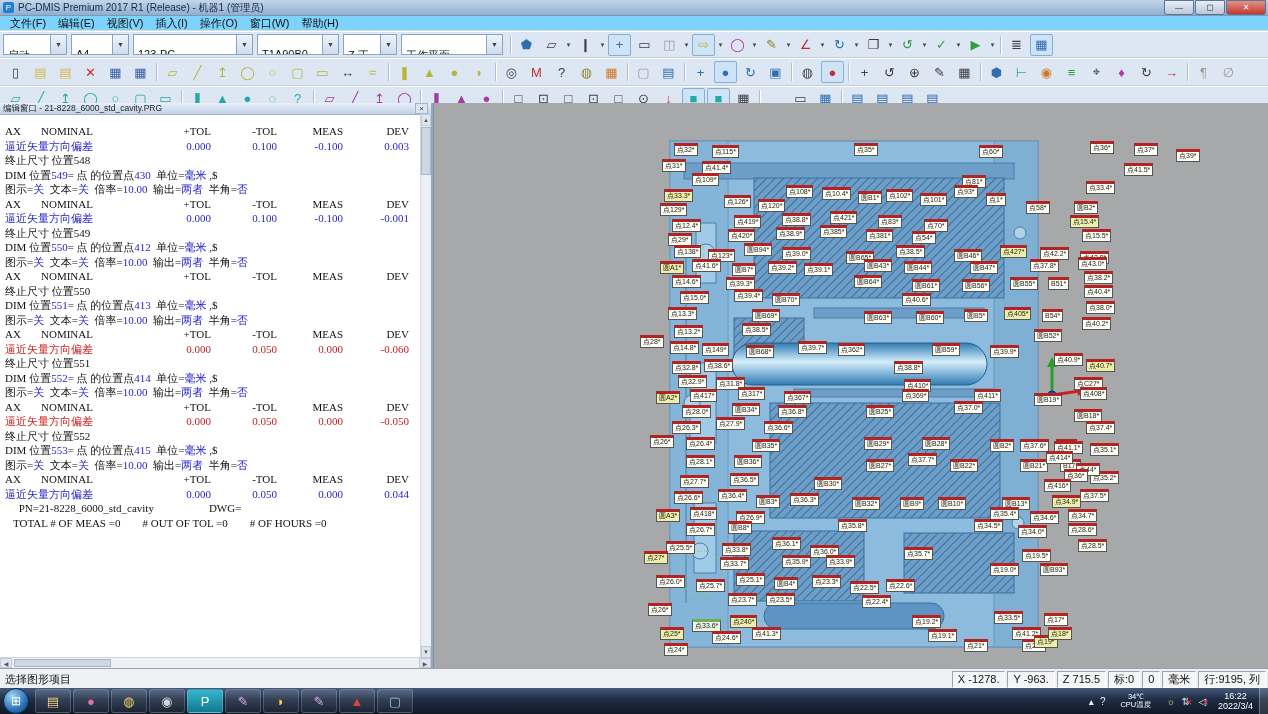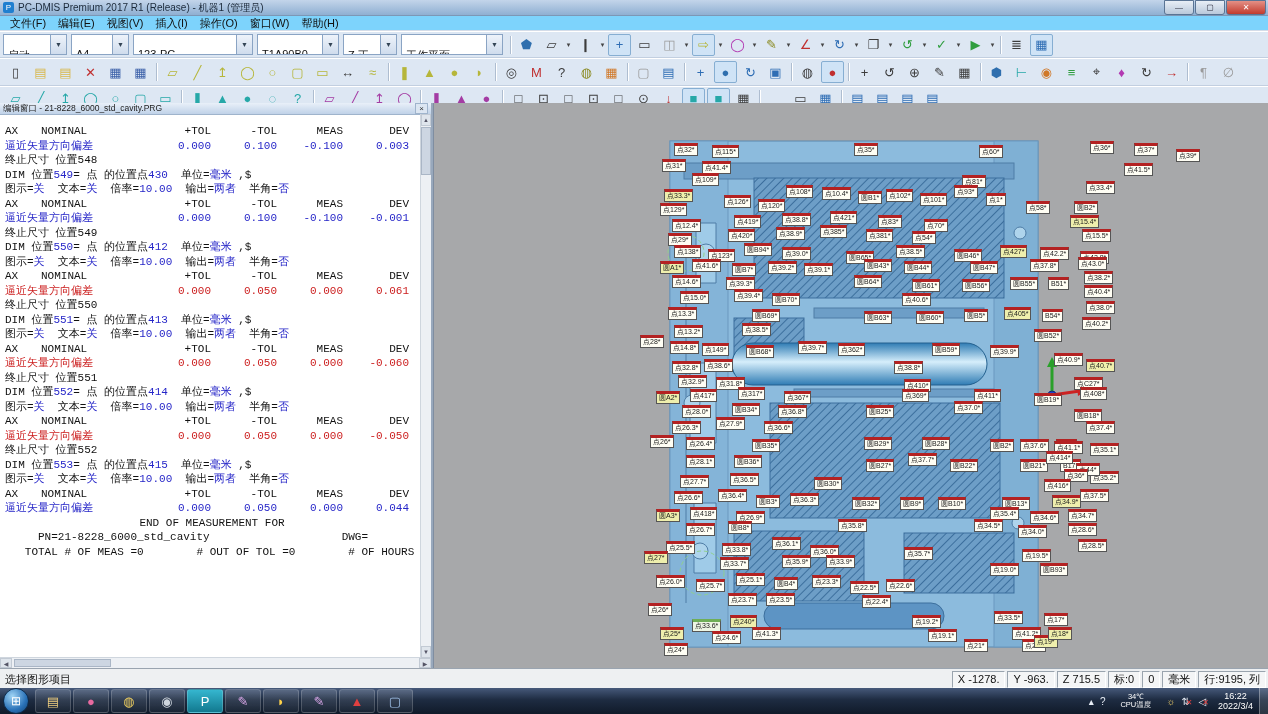--- a/index.html
+++ b/index.html
@@ -40,21 +40,21 @@
   .c-folder{color:#d8b84c}.c-save{color:#3a5fa8}
   
   #main{position:absolute;top:103px;left:0;width:1268px;height:565px;display:flex;}
   
   #editor{width:431px;min-width:431px;background:#fff;border-right:2px solid #98a8bc;
           display:flex;flex-direction:column;position:relative;gap:6px;}
   .etitle{height:11px;background:linear-gradient(#e9f0f9,#c0d2e8);border-bottom:1px solid #9fb4cc;
           font-size:8.5px;display:flex;align-items:center;padding:0 3px;color:#222;}
   .etitle .ex{margin-left:auto;font-size:8px;width:11px;text-align:center;color:#333;border:1px solid #9fb4cc;background:#dce6f2;line-height:9px;}
   #editor-lines{flex:1;overflow:hidden;padding:3px 12px 0 5px;
-                font-family:Liberation Mono, monospace;font-size:11px;line-height:14.5px;color:#111;}
+                font-family:Liberation Serif, serif;font-size:11px;line-height:14.5px;color:#111;}
   .eline{white-space:pre;height:14.5px;}
   .elab{display:inline-block;width:36px;}
   .elab2{display:inline-block;width:104px;}
   .evlab{display:inline-block;width:140px;}
   .ecol{display:inline-block;width:66px;text-align:right;}
   .ctr{text-align:center;}
   .k{color:#111}.b{color:#2626c8}.r{color:#cc2020}
   .vscroll{position:absolute;right:0;top:11px;bottom:10px;width:10px;background:#edf0f4;border-left:1px solid #cfd6de;font-size:6px;color:#556;}
   .vscroll .arr{height:10px;display:flex;align-items:center;justify-content:center;background:#dfe5ec;border:1px solid #c2cad4;}
   .vscroll .thumb{height:46px;background:#cdd6e2;border:1px solid #aab6c6;margin:1px 0;}
@@ -292,37 +292,35 @@
           <div class="eline"><span class="evlab b">逼近矢量方向偏差</span><span class="ecol b">0.000</span><span class="ecol b">0.100</span><span class="ecol b">-0.100</span><span class="ecol b">0.003</span></div>
           <div class="eline"><span class="k">终止尺寸 位置548</span></div>
           <div class="eline"><span class="k">DIM 位置</span><span class="b">549</span><span class="k">= 点 的位置点</span><span class="b">430</span><span class="k">  单位=</span><span class="b">毫米</span><span class="k"> ,$</span></div>
           <div class="eline"><span class="k">图示=</span><span class="b">关</span><span class="k">  文本=</span><span class="b">关</span><span class="k">  倍率=</span><span class="b">10.00</span><span class="k">  输出=</span><span class="b">两者</span><span class="k">  半角=</span><span class="b">否</span></div>
           <div class="eline"><span class="elab k">AX</span><span class="elab2 k">NOMINAL</span><span class="ecol k">+TOL</span><span class="ecol k">-TOL</span><span class="ecol k">MEAS</span><span class="ecol k">DEV</span></div>
           <div class="eline"><span class="evlab b">逼近矢量方向偏差</span><span class="ecol b">0.000</span><span class="ecol b">0.100</span><span class="ecol b">-0.100</span><span class="ecol b">-0.001</span></div>
           <div class="eline"><span class="k">终止尺寸 位置549</span></div>
           <div class="eline"><span class="k">DIM 位置</span><span class="b">550</span><span class="k">= 点 的位置点</span><span class="b">412</span><span class="k">  单位=</span><span class="b">毫米</span><span class="k"> ,$</span></div>
           <div class="eline"><span class="k">图示=</span><span class="b">关</span><span class="k">  文本=</span><span class="b">关</span><span class="k">  倍率=</span><span class="b">10.00</span><span class="k">  输出=</span><span class="b">两者</span><span class="k">  半角=</span><span class="b">否</span></div>
           <div class="eline"><span class="elab k">AX</span><span class="elab2 k">NOMINAL</span><span class="ecol k">+TOL</span><span class="ecol k">-TOL</span><span class="ecol k">MEAS</span><span class="ecol k">DEV</span></div>
-          <div class="eline"><span class="evlab r">逼近矢量方向偏差</span><span class="ecol r">0.000</span><span class="ecol r">0.050</span><span class="ecol r">0.000</span><span class="ecol r">0.061</span></div>
           <div class="eline"><span class="k">终止尺寸 位置550</span></div>
           <div class="eline"><span class="k">DIM 位置</span><span class="b">551</span><span class="k">= 点 的位置点</span><span class="b">413</span><span class="k">  单位=</span><span class="b">毫米</span><span class="k"> ,$</span></div>
           <div class="eline"><span class="k">图示=</span><span class="b">关</span><span class="k">  文本=</span><span class="b">关</span><span class="k">  倍率=</span><span class="b">10.00</span><span class="k">  输出=</span><span class="b">两者</span><span class="k">  半角=</span><span class="b">否</span></div>
           <div class="eline"><span class="elab k">AX</span><span class="elab2 k">NOMINAL</span><span class="ecol k">+TOL</span><span class="ecol k">-TOL</span><span class="ecol k">MEAS</span><span class="ecol k">DEV</span></div>
           <div class="eline"><span class="evlab r">逼近矢量方向偏差</span><span class="ecol r">0.000</span><span class="ecol r">0.050</span><span class="ecol r">0.000</span><span class="ecol r">-0.060</span></div>
           <div class="eline"><span class="k">终止尺寸 位置551</span></div>
           <div class="eline"><span class="k">DIM 位置</span><span class="b">552</span><span class="k">= 点 的位置点</span><span class="b">414</span><span class="k">  单位=</span><span class="b">毫米</span><span class="k"> ,$</span></div>
           <div class="eline"><span class="k">图示=</span><span class="b">关</span><span class="k">  文本=</span><span class="b">关</span><span class="k">  倍率=</span><span class="b">10.00</span><span class="k">  输出=</span><span class="b">两者</span><span class="k">  半角=</span><span class="b">否</span></div>
           <div class="eline"><span class="elab k">AX</span><span class="elab2 k">NOMINAL</span><span class="ecol k">+TOL</span><span class="ecol k">-TOL</span><span class="ecol k">MEAS</span><span class="ecol k">DEV</span></div>
           <div class="eline"><span class="evlab r">逼近矢量方向偏差</span><span class="ecol r">0.000</span><span class="ecol r">0.050</span><span class="ecol r">0.000</span><span class="ecol r">-0.050</span></div>
           <div class="eline"><span class="k">终止尺寸 位置552</span></div>
           <div class="eline"><span class="k">DIM 位置</span><span class="b">553</span><span class="k">= 点 的位置点</span><span class="b">415</span><span class="k">  单位=</span><span class="b">毫米</span><span class="k"> ,$</span></div>
           <div class="eline"><span class="k">图示=</span><span class="b">关</span><span class="k">  文本=</span><span class="b">关</span><span class="k">  倍率=</span><span class="b">10.00</span><span class="k">  输出=</span><span class="b">两者</span><span class="k">  半角=</span><span class="b">否</span></div>
           <div class="eline"><span class="elab k">AX</span><span class="elab2 k">NOMINAL</span><span class="ecol k">+TOL</span><span class="ecol k">-TOL</span><span class="ecol k">MEAS</span><span class="ecol k">DEV</span></div>
           <div class="eline"><span class="evlab b">逼近矢量方向偏差</span><span class="ecol b">0.000</span><span class="ecol b">0.050</span><span class="ecol b">0.000</span><span class="ecol b">0.044</span></div>
-          <div class="eline ctr k">END OF MEASUREMENT FOR</div>
           <div class="eline"><span class="k">     PN=21-8228_6000_std_cavity                    DWG=</span></div>
           <div class="eline"><span class="k">   TOTAL # OF MEAS =0        # OUT OF TOL =0        # OF HOURS =0</span></div>
         </div>
       <div class="vscroll">
         <div class="arr">▲</div>
         <div class="thumb"></div>
         <div class="bottom">
           <div class="arr">▼</div>
         </div>
       </div>

